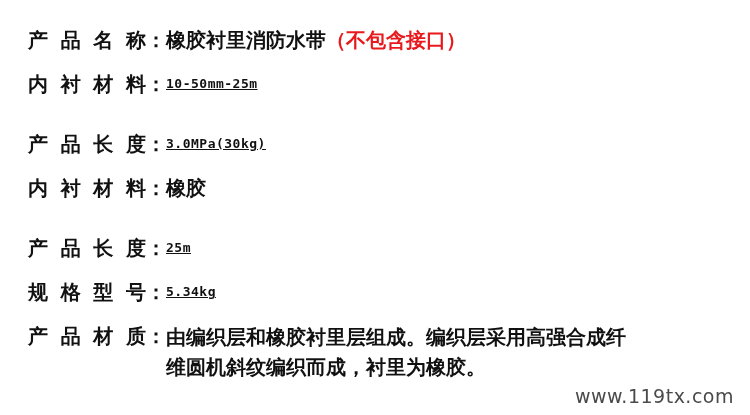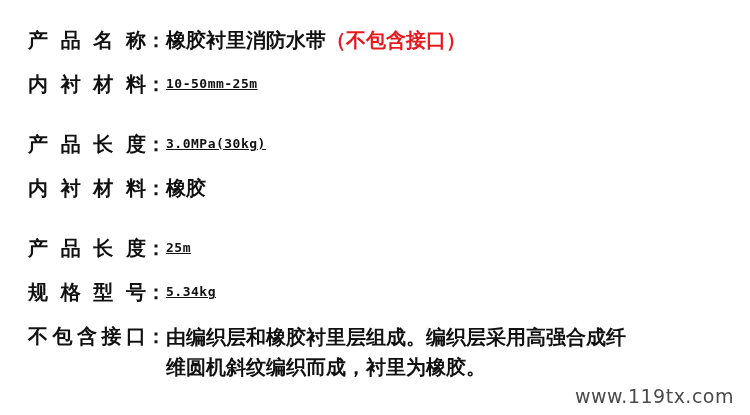--- a/index.html
+++ b/index.html
@@ -169,21 +169,21 @@
         <td class="colon">：</td>
         <td class="value value-mono">5.34kg</td>
       </tr>
       <tr class="gap-row">
           <td></td>
           <td></td>
           <td></td>
         </tr>
 
       <tr>
-        <td class="label"><span class="label-wide">不包含接口</span></td>
+        <td class="label"><span class="label-wide">产品材质</span></td>
         <td class="colon">：</td>
         <td class="value multiline">由编织层和橡胶衬里层组成。编织层采用高强合成纤维圆机斜纹编织而成，衬里为橡胶。</td>
       </tr>
 
     </tbody>
   </table>
 
   <div class="watermark">www.119tx.com</div>
 </div>
 

